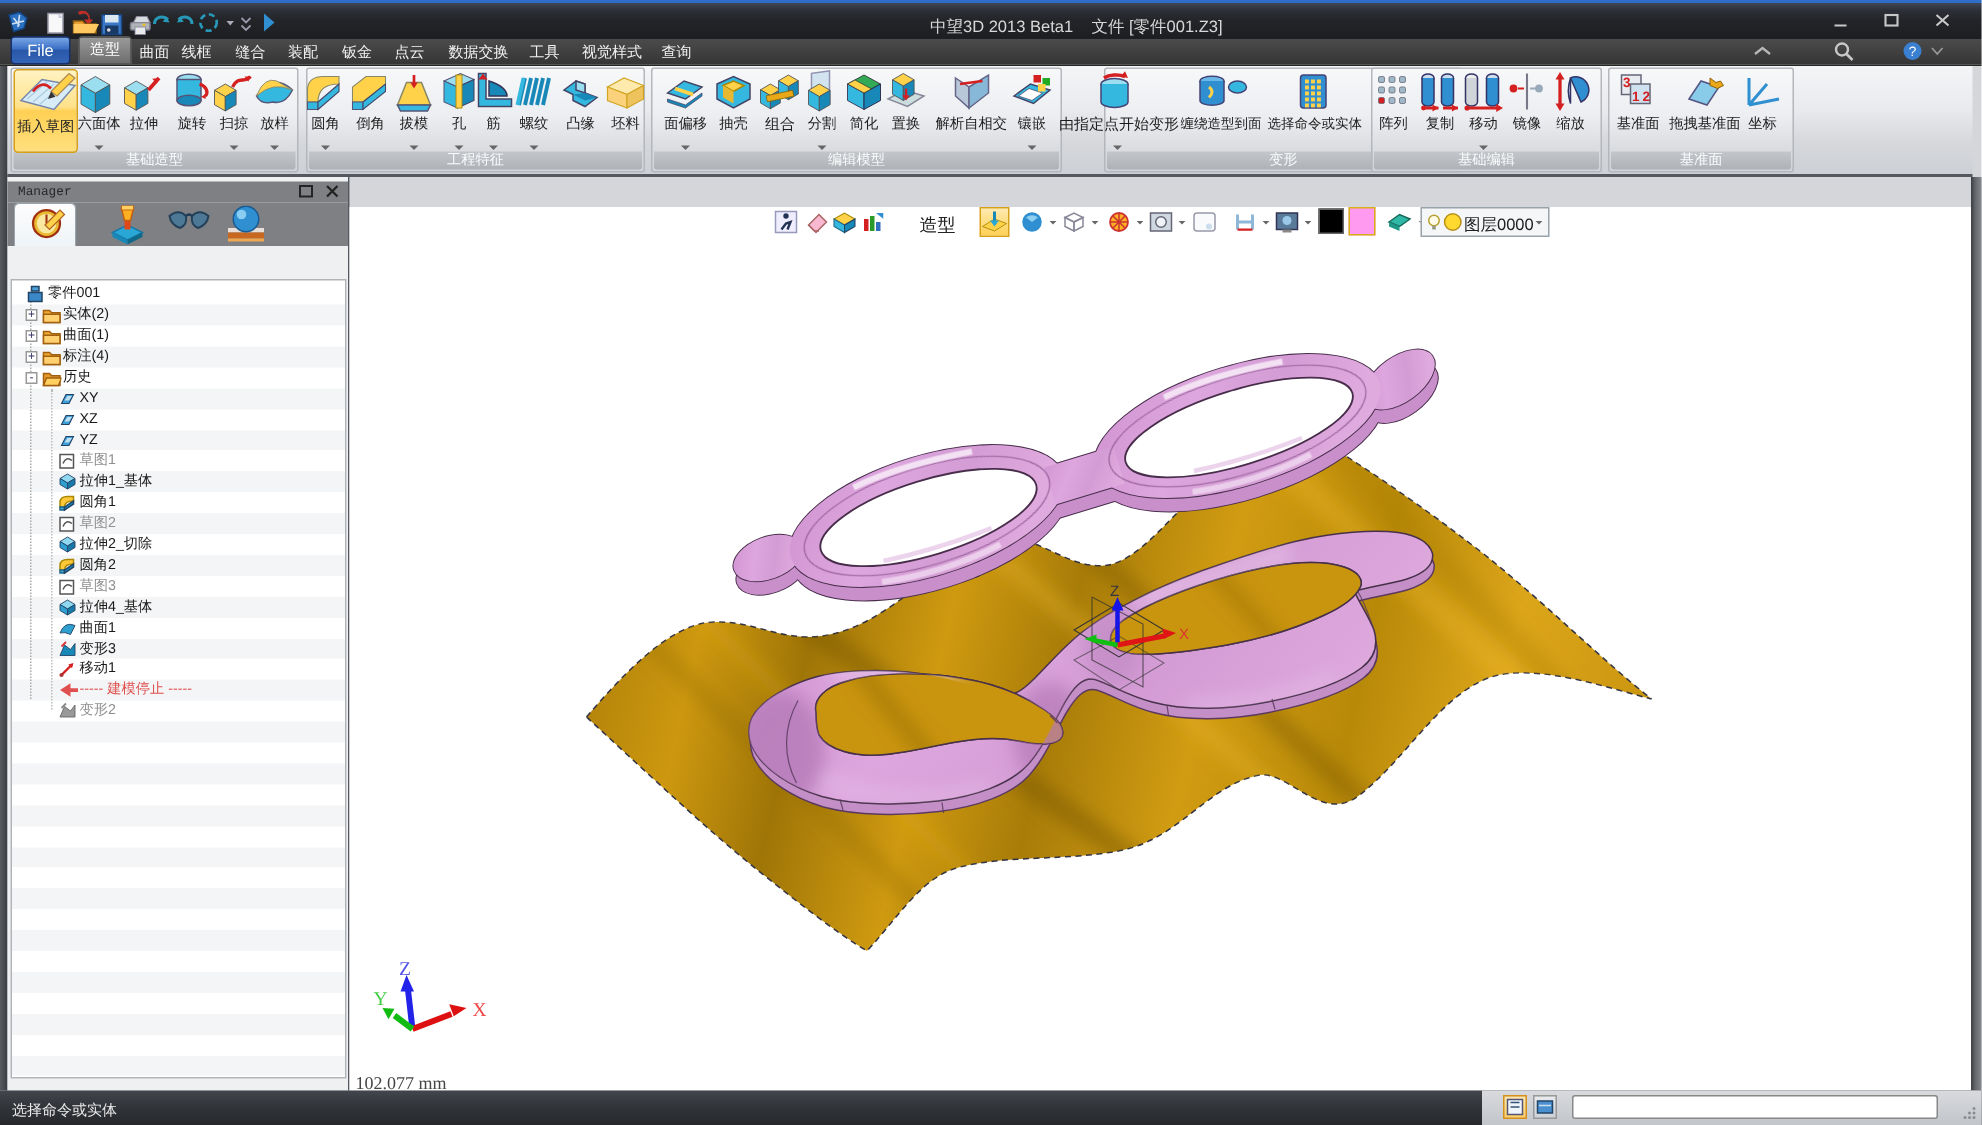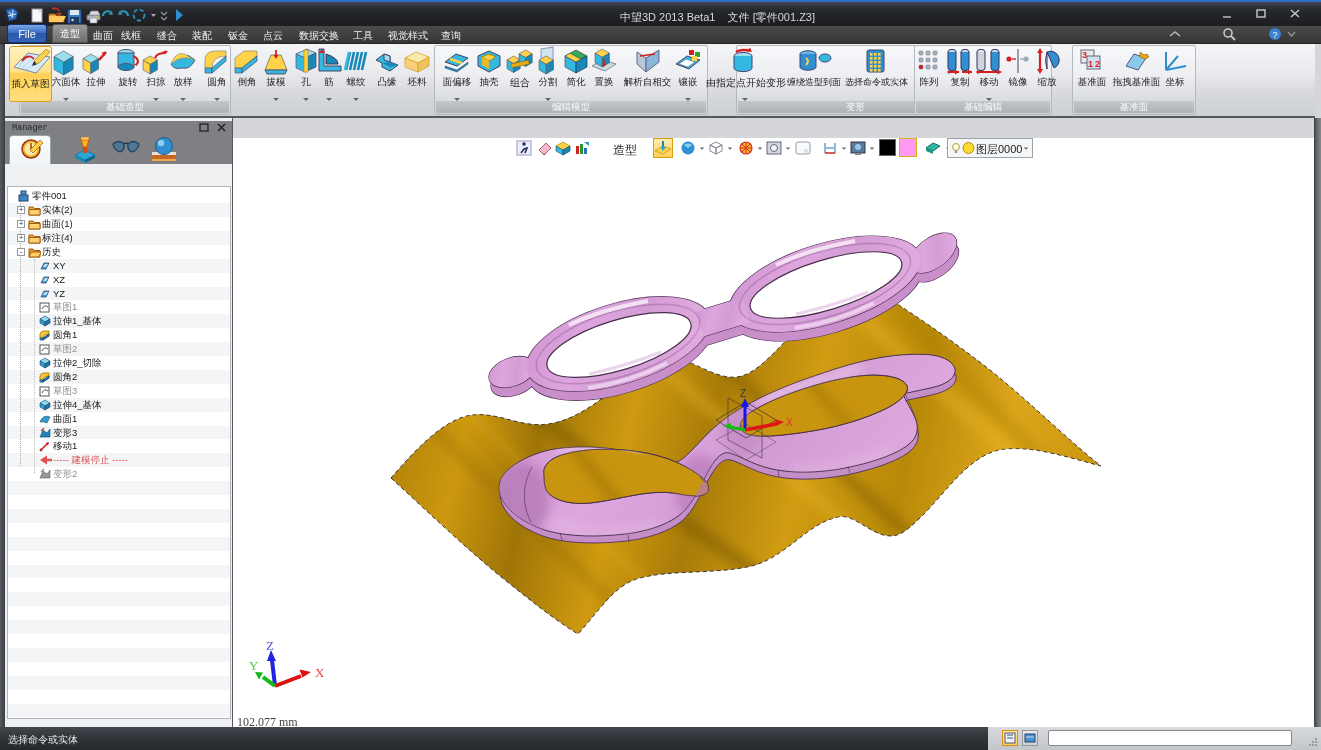--- a/index.html
+++ b/index.html
@@ -106,30 +106,33 @@
       <path d="M10 10 l5-4 5 4" stroke="#b8b8b8" stroke-width="1.5" fill="none"></path>
       <circle cx="68" cy="7" r="4" fill="none" stroke="#c8c8c8" stroke-width="1.6"></circle>
         <path d="M71 10 l4 4" stroke="#c8c8c8" stroke-width="1.8"></path>
       <circle cx="115" cy="8" r="6" fill="#3a7fd0"></circle>
         <text x="112.5" y="11.5" font-size="9" fill="#fff" font-family="Liberation Sans">?</text>
       <path d="M128 6 l3.5 4 3.5-4" stroke="#999" stroke-width="1.2" fill="none"></path>
     </svg>
   </div>
   <div id="lframe" style="position:absolute;left:0;top:44px;width:5px;height:683px;background:linear-gradient(90deg,#585b60,#3a3d42)"></div>
     <div id="ribbon">
-      <div class="rgroup" style="left:14px;width:212px">
+      <div class="rgroup" style="left:2px;width:192px">
         <div class="rglabel">基础造型</div>
+      </div>
+<div class="rgroup" style="left:199px;width:226px">
+        <div class="rglabel">工程特征</div>
       </div>
 <div class="rgroup" style="left:429px;width:274px">
         <div class="rglabel">编辑模型</div>
       </div>
 <div class="rgroup" style="left:731px;width:239px">
         <div class="rglabel">变形</div>
       </div>
-<div class="rgroup" style="left:909px;width:138px">
+<div class="rgroup" style="left:909px;width:154px">
         <div class="rglabel">基础编辑</div>
       </div>
 <div class="rgroup" style="left:1067px;width:124px">
         <div class="rglabel">基准面</div>
       </div>
 <div class="rbtn" style="left:44px;width:34px;font-size:9.5px">
         <svg class="ric" width="30" height="30" viewBox="0 0 30 30">
           <polygon points="3,10.6 12.6,5 22.2,10.6 12.6,16.2" fill="#9adef0" stroke="#555" stroke-width="0.6"></polygon>
           <polygon points="3,10.6 12.6,16.2 12.6,29.0 3,23.4" fill="#35b8e0" stroke="#555" stroke-width="0.6"></polygon>
           <polygon points="12.6,16.2 22.2,10.6 22.2,23.4 12.6,29.0" fill="#1888b8" stroke="#555" stroke-width="0.6"></polygon>

